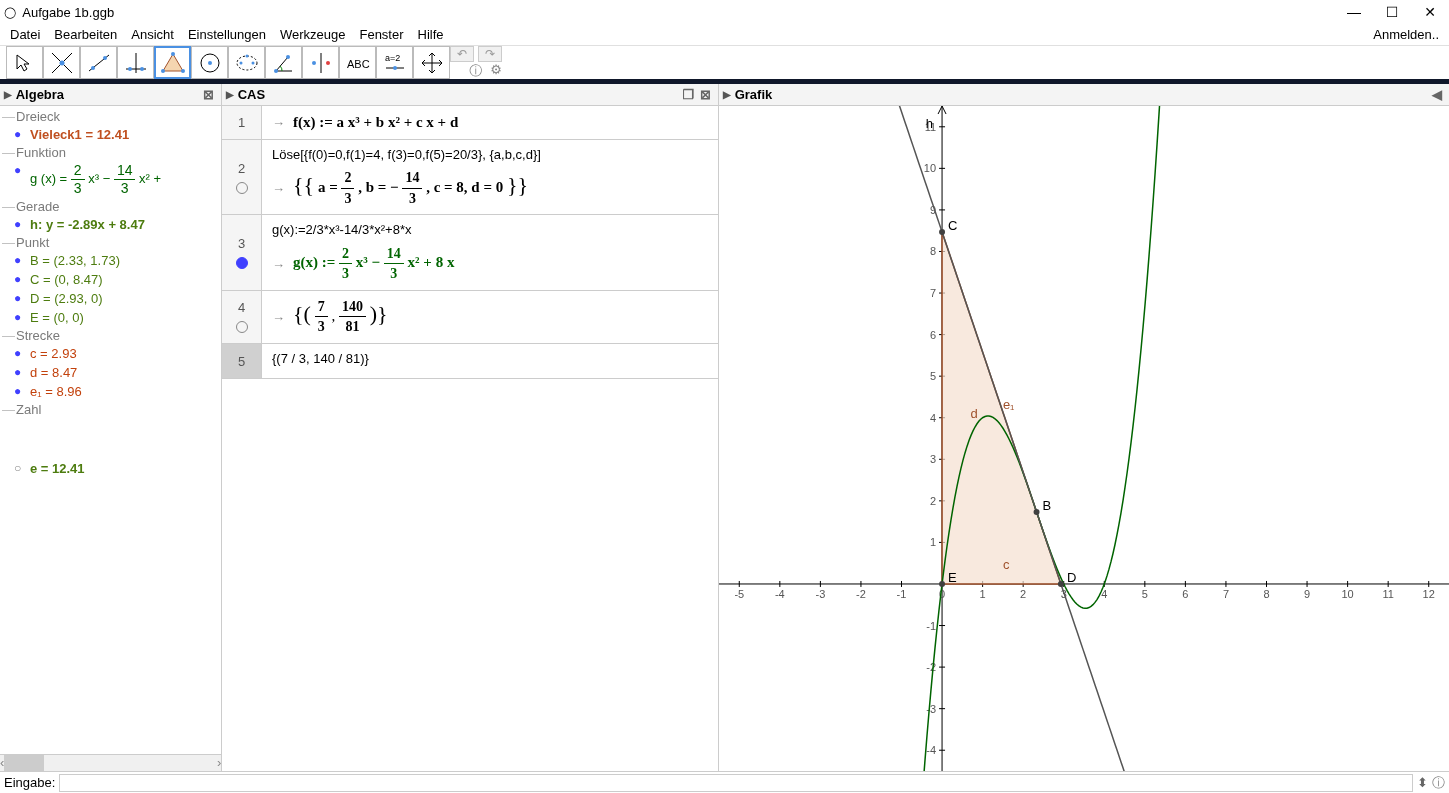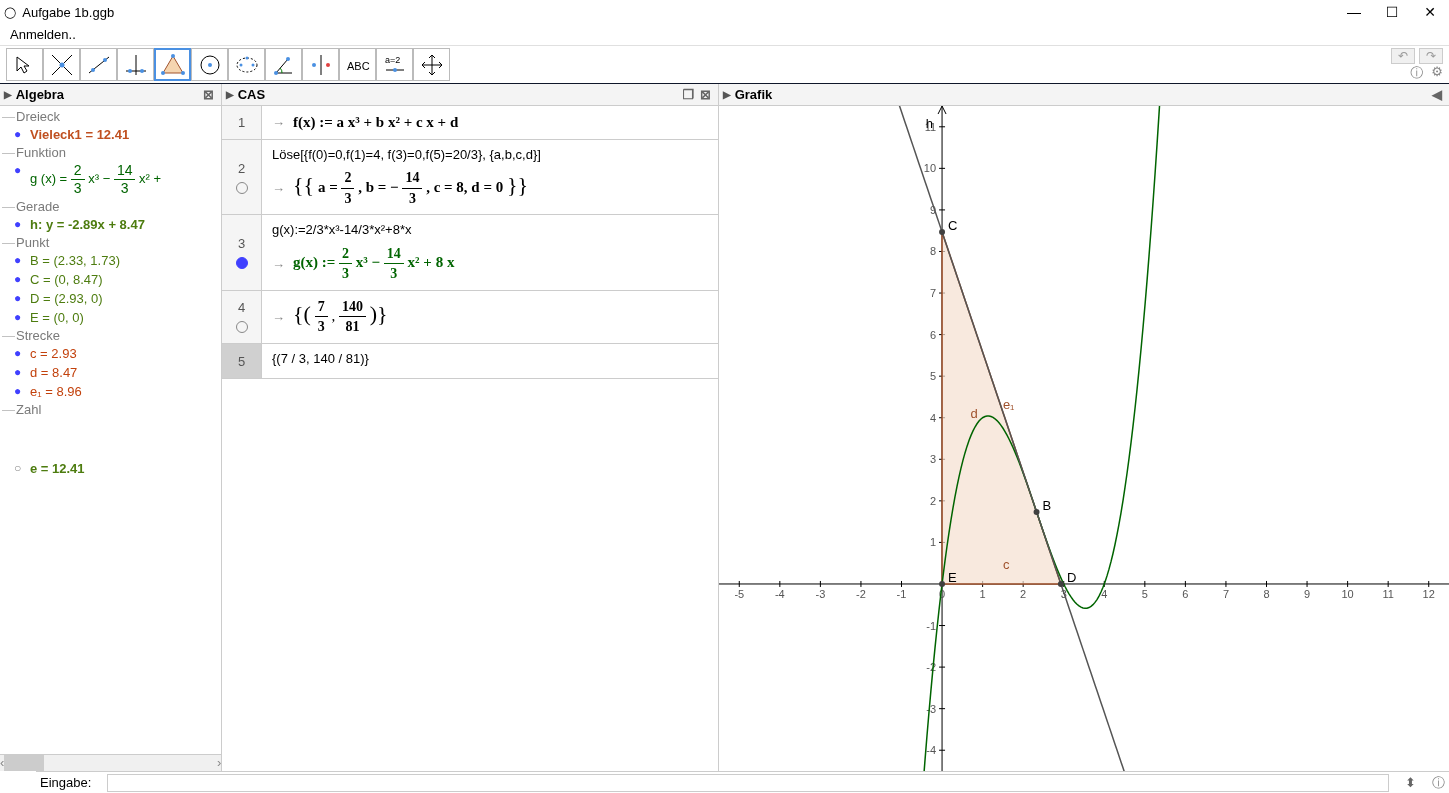--- a/index.html
+++ b/index.html
@@ -10,21 +10,21 @@
 .title-bar .left { display: flex; align-items: center; gap: 6px; }
 .title-bar .right { display: flex; gap: 8px; }
 .win-btn { width: 30px; height: 20px; display: flex; align-items: center; justify-content: center; cursor: default; font-size: 14px; }
 
 
 .menu-bar { height: 22px; display: flex; align-items: center; padding: 0 4px; justify-content: space-between; border-bottom: 1px solid #e0e0e0;}
 .menu-items { display: flex; gap: 2px; }
 .menu-item { padding: 2px 6px; cursor: default; }
 
 
-.toolbar { height: 38px; border-bottom: 1px solid #0f172a; display: flex; align-items: center; padding: 2px 6px; justify-content: space-between; }
+.toolbar { height: 38px; border-bottom: 5px solid #0f172a; display: flex; align-items: center; padding: 2px 6px; }
 .tool-buttons { display: flex; gap: 0px; }
 .tool-btn { width: 37px; height: 33px; border: 1px solid #bbb; background: #fff; display: flex; align-items: center; justify-content: center; cursor: pointer; position: relative; }
 .tool-btn.selected { border: 2px solid #4a90e2; }
 .tool-btn svg { width: 28px; height: 28px; }
 .right-tools { display: flex; flex-direction: column; gap:0px; align-items:flex-end;}
 .undo-redo { display:flex; gap:4px;}
 .undo-redo .ur { width:24px; height:16px; border:1px solid #ccc; background:#f0f0f0; display:flex;align-items:center;justify-content:center;font-size:12px;color:#999;cursor:pointer;}
 .help-gear { display:flex; gap:8px; font-size:13px; color:#888;}
 
 
@@ -64,41 +64,50 @@
 .frac { display:inline-block; text-align:center; vertical-align:middle; font-size:14px;}
 .frac .n { display:block; border-bottom:1px solid; padding:0 3px;}
 .frac .d { display:block; padding:0 3px;}
 
 
 .grafik { flex:1; display:flex; flex-direction:column;}
 .grafik-body { flex:1; position:relative; background:#fff;}
 .grafik-body svg { position:absolute; left:0; top:0;}
 
 
-.input-bar { height: 22px; border-top:1px solid #ccc; display:flex; align-items:center; padding:0 4px; gap:16px;margin-left:36px;}
+.input-bar { height: 22px; border-top:1px solid #ccc; display:flex; align-items:center; padding:0 4px; gap:4px;}
 .input-field { flex:1; height:18px; border:1px solid #ccc; padding:0 4px;}
 
 .pane-close { font-size:13px; color:#666; cursor:pointer; padding:0 3px;}
 </style>
 </head>
 <body>
 
 <div class="title-bar">
   <div class="left">
     <span style="font-size:11px">◯</span>
     <span>Aufgabe 1b.ggb</span>
   </div>
   <div class="right">
     <div class="win-btn">―</div>
     <div class="win-btn">☐</div>
     <div class="win-btn">✕</div>
   </div>
 </div>
 
 <div class="menu-bar">
+  <div class="menu-items" id="menu-items">
+      <div class="menu-item">Datei</div>
+      <div class="menu-item">Bearbeiten</div>
+      <div class="menu-item">Ansicht</div>
+      <div class="menu-item">Einstellungen</div>
+      <div class="menu-item">Werkzeuge</div>
+      <div class="menu-item">Fenster</div>
+      <div class="menu-item">Hilfe</div>
+    </div>
   <div class="menu-item">Anmelden..</div>
 </div>
 
 <div class="toolbar">
   <div class="tool-buttons">
     <div class="tool-btn">
         <svg viewBox="0 0 28 28">
           <path d="M6 6 L6 20 L10 16 L13 22 L16 20 L13 15 L18 15 Z" fill="none" stroke="#000"></path>
         </svg>
       </div>

